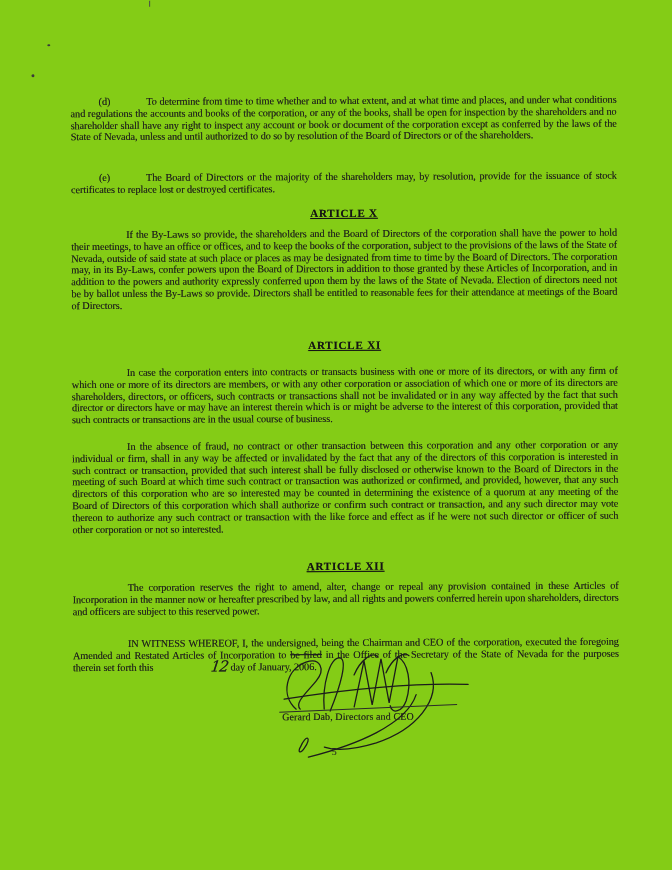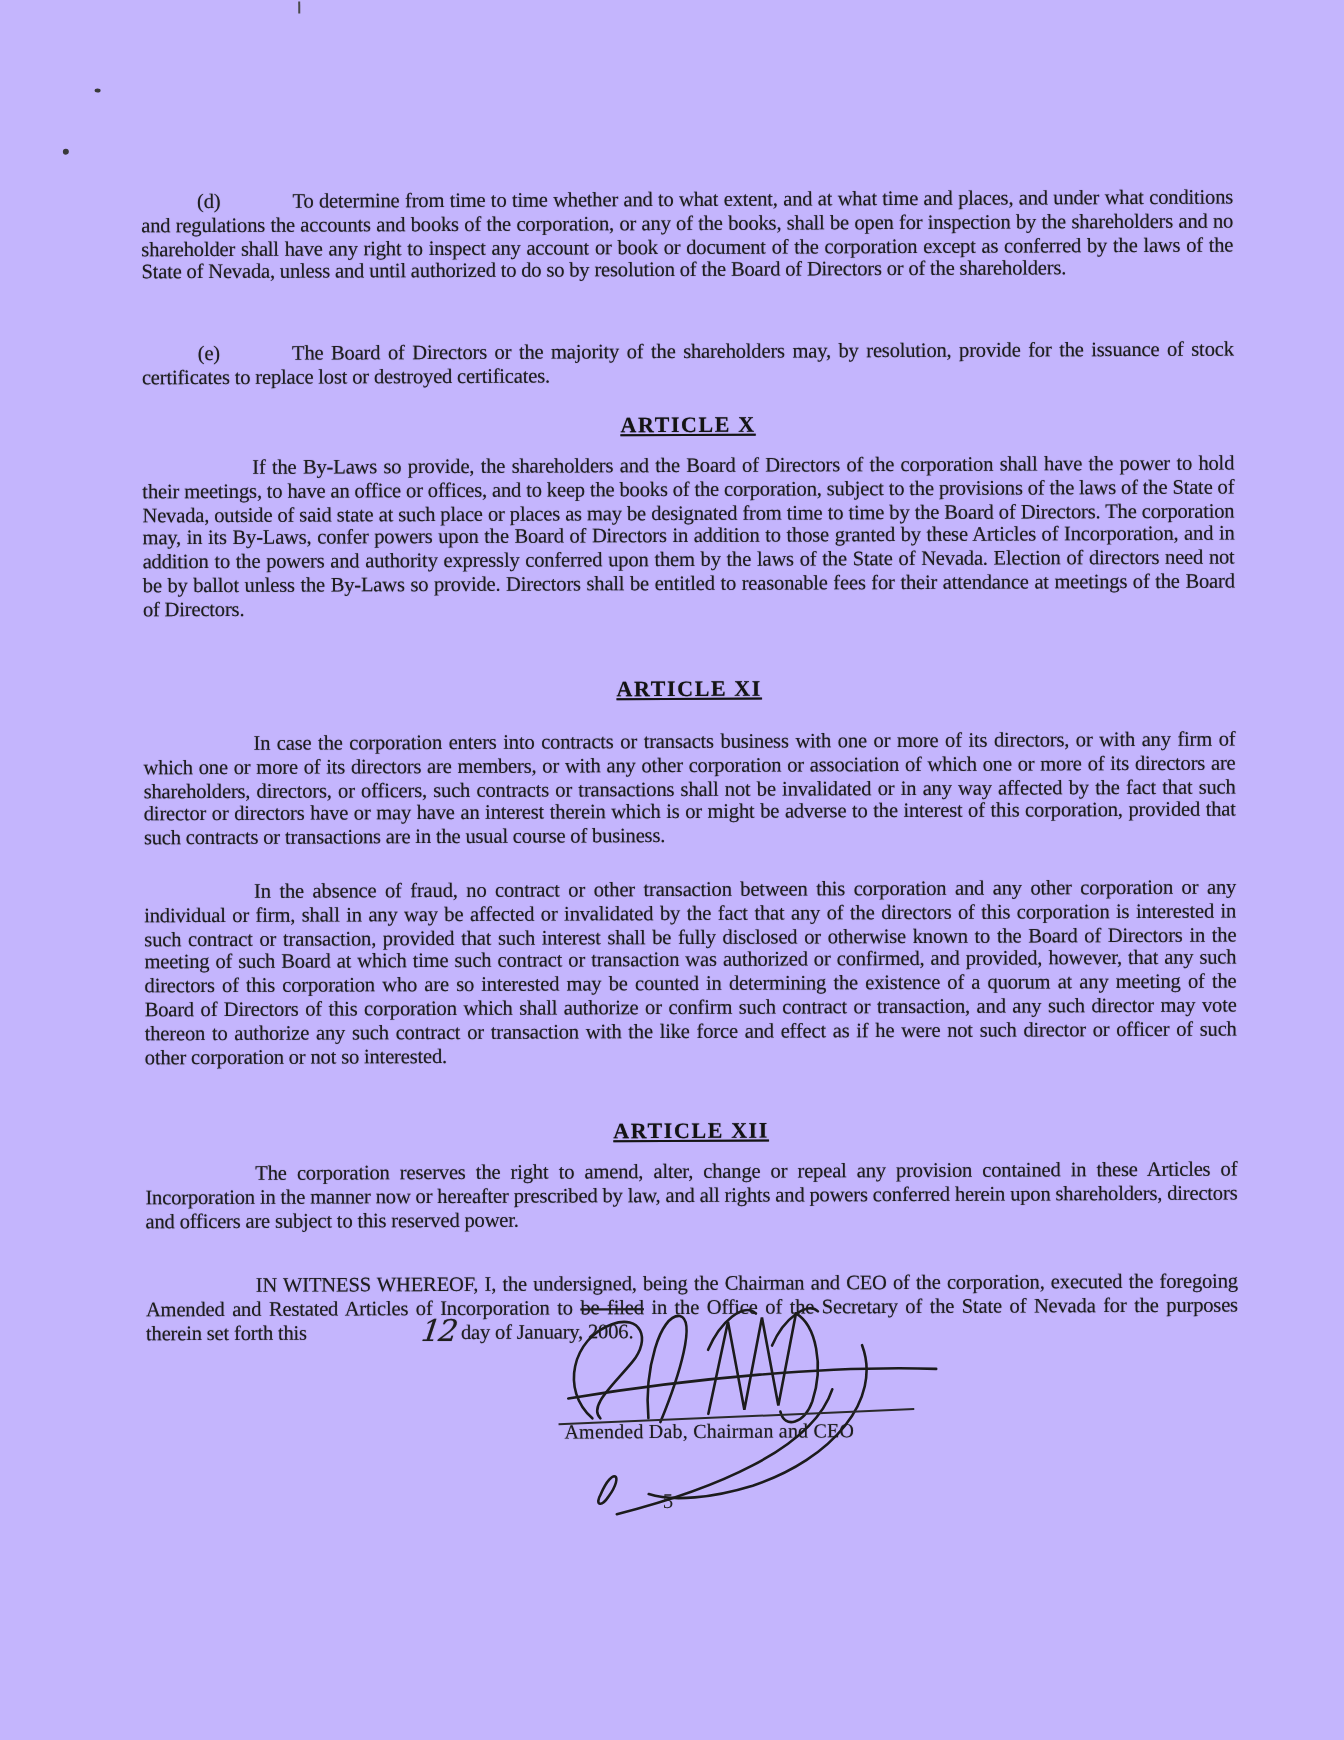--- a/index.html
+++ b/index.html
@@ -4,21 +4,21 @@
 <style>
   html,body{margin:0;padding:0;}
   body{
     background:#e8e8e8;
     font-family:"Liberation Serif","DejaVu Serif",serif;
   }
   #page{
     position:relative;
     width:672px;height:870px;
     margin:0 auto;
-    background:#c4b5fd;
+    background:#84cc16;
     overflow:hidden;
     color:#1f1f1f;
   }
   #sheet{
     position:absolute;inset:0;
     transform:rotate(-0.25deg);
     transform-origin:50% 50%;
   }
   .body-text{
     position:absolute;
@@ -121,18 +121,18 @@
         <path d="M118,62 L128,16 L136,60 L145,14 L153,58 L162,12"></path>
         <path d="M162,12 C172,18 176,38 170,56 C166,67 156,70 154,61"></path>
         <path d="M48,54 C110,44 180,38 232,40"></path>
         <path d="M195,28 C205,55 180,85 140,98 C120,104 100,106 88,102"></path>
         <path d="M180,50 C170,80 120,100 72,112"></path>
         <path d="M64,102 C70,88 76,92 68,103 C64,109 61,107 64,102"></path>
       </g>
     </svg>
 
     <div id="sig-line"></div>
-    <div id="sig-name">Amended Dab, Chairman and CEO</div>
+    <div id="sig-name">Gerard Dab, Directors and CEO</div>
 
     <div id="page-num">5</div>
 
   </div>
 </div>
 
 </body></html>

